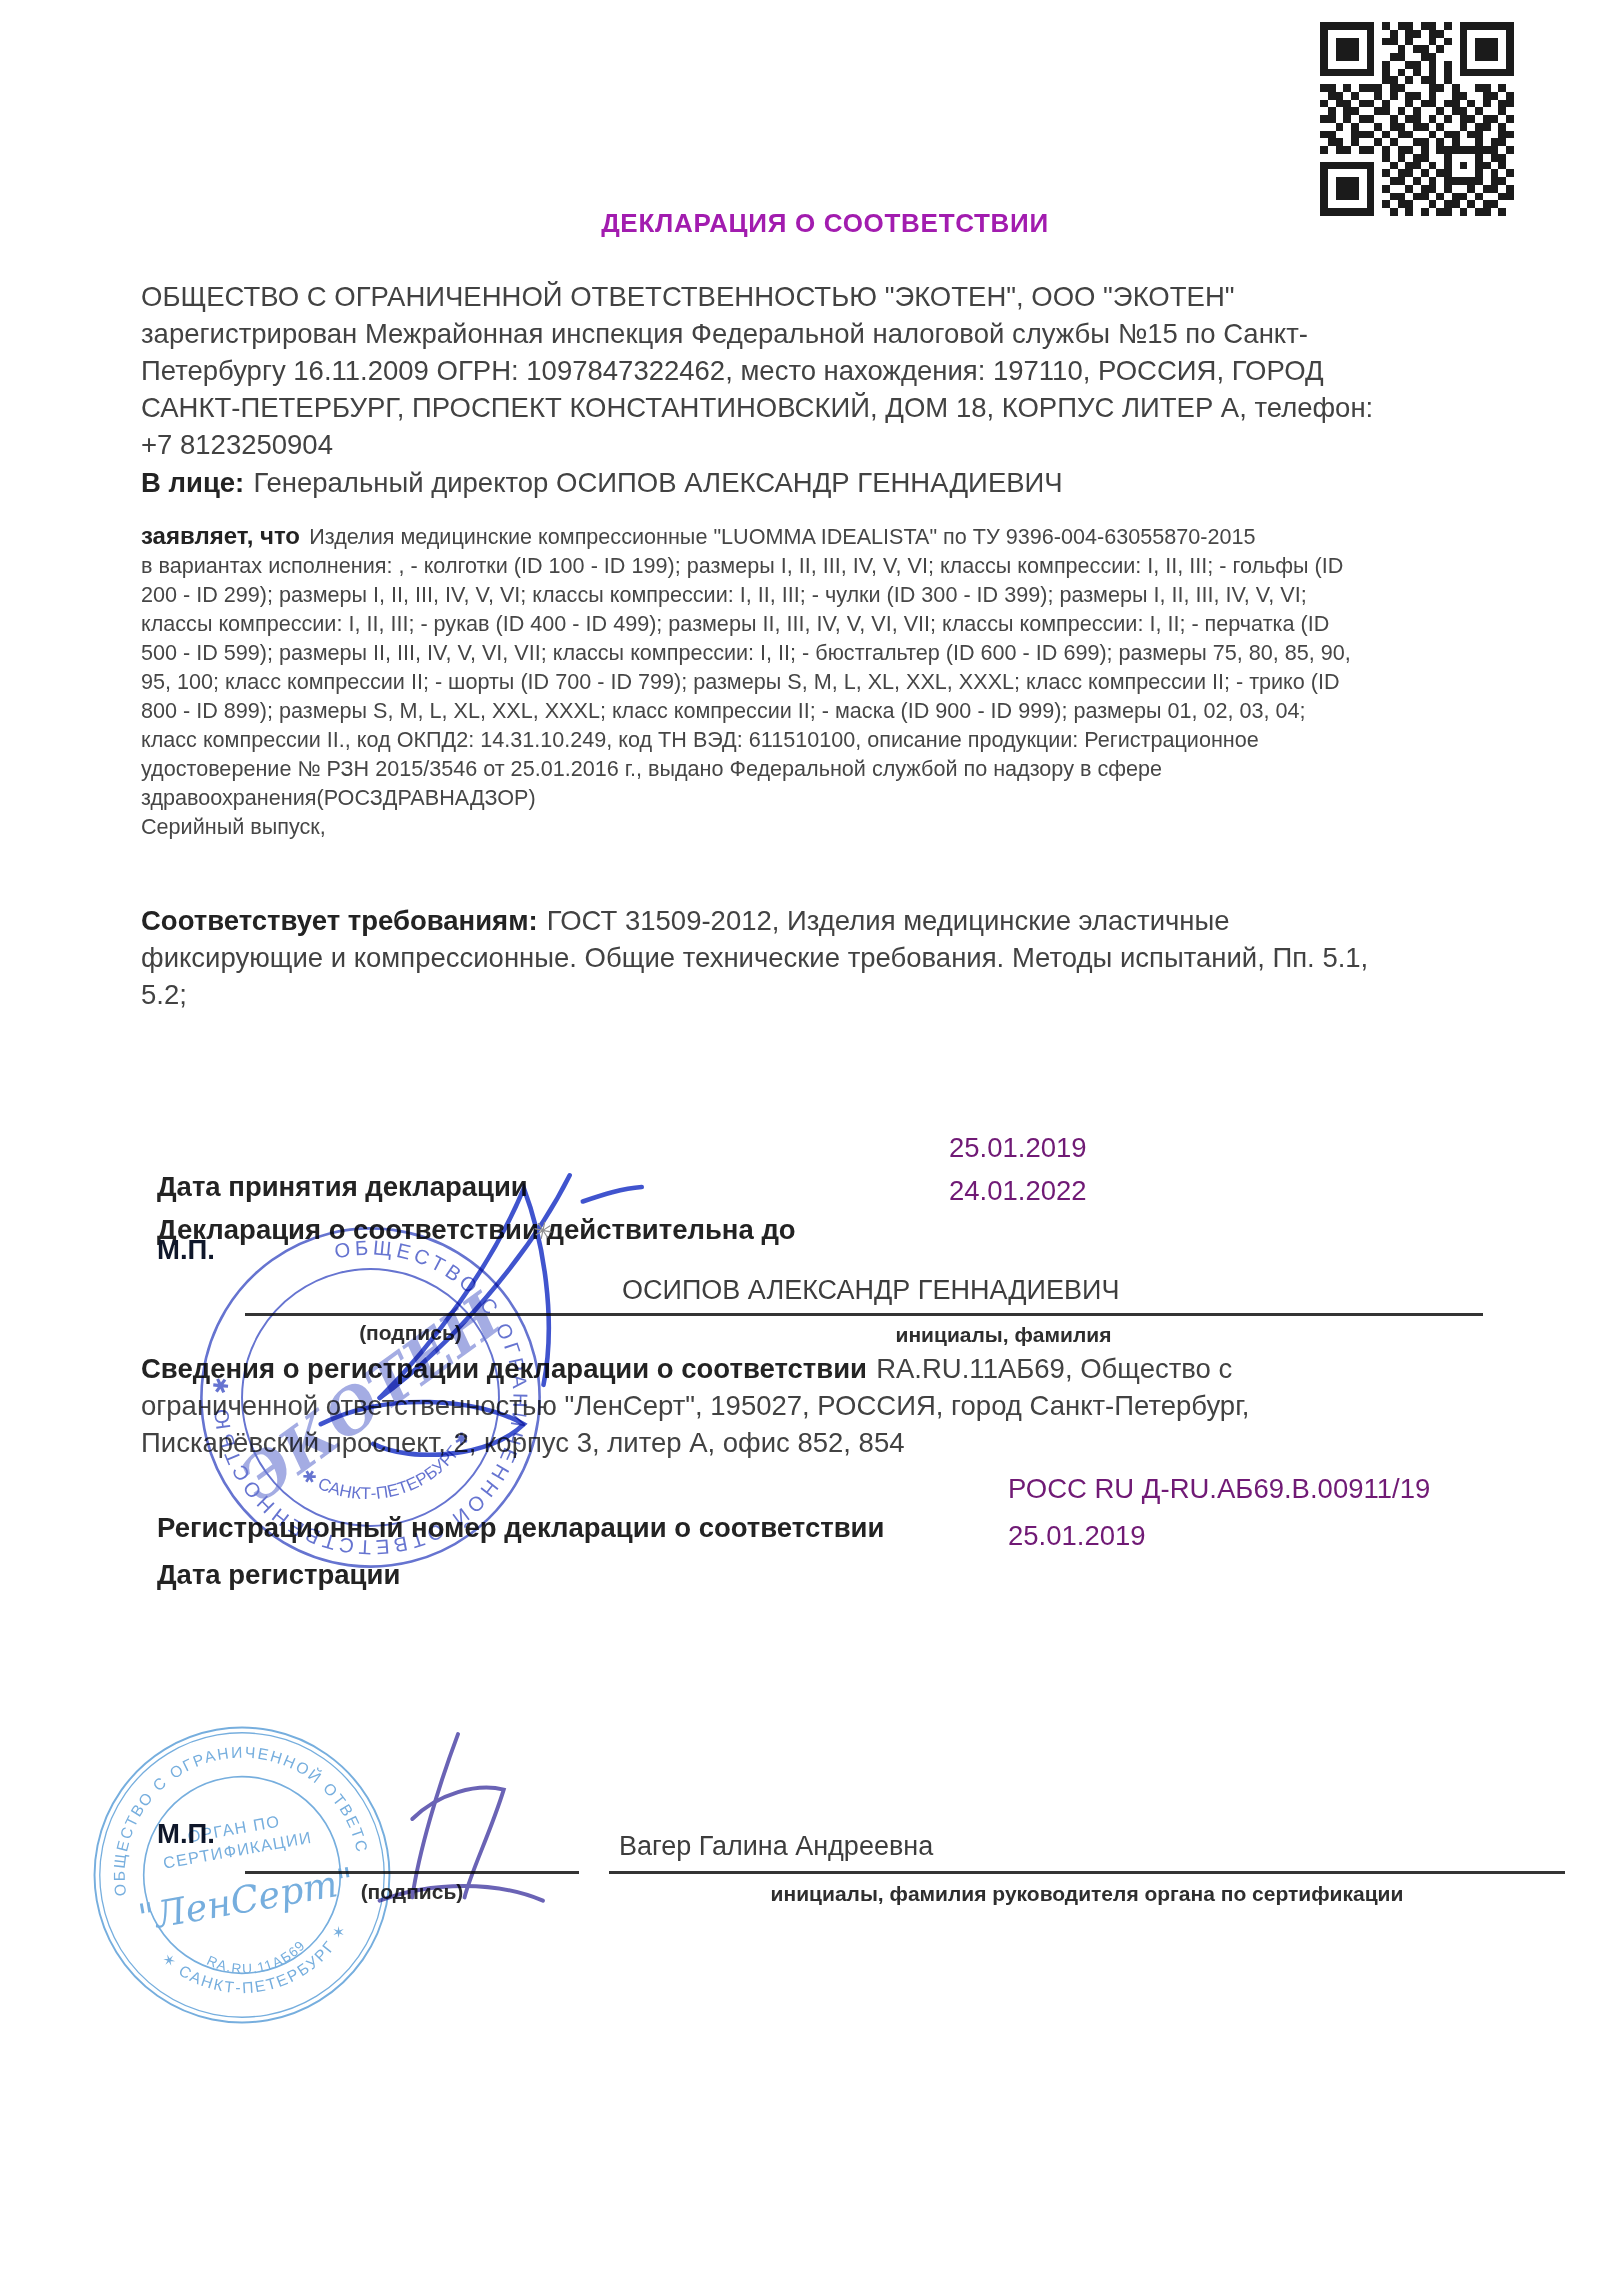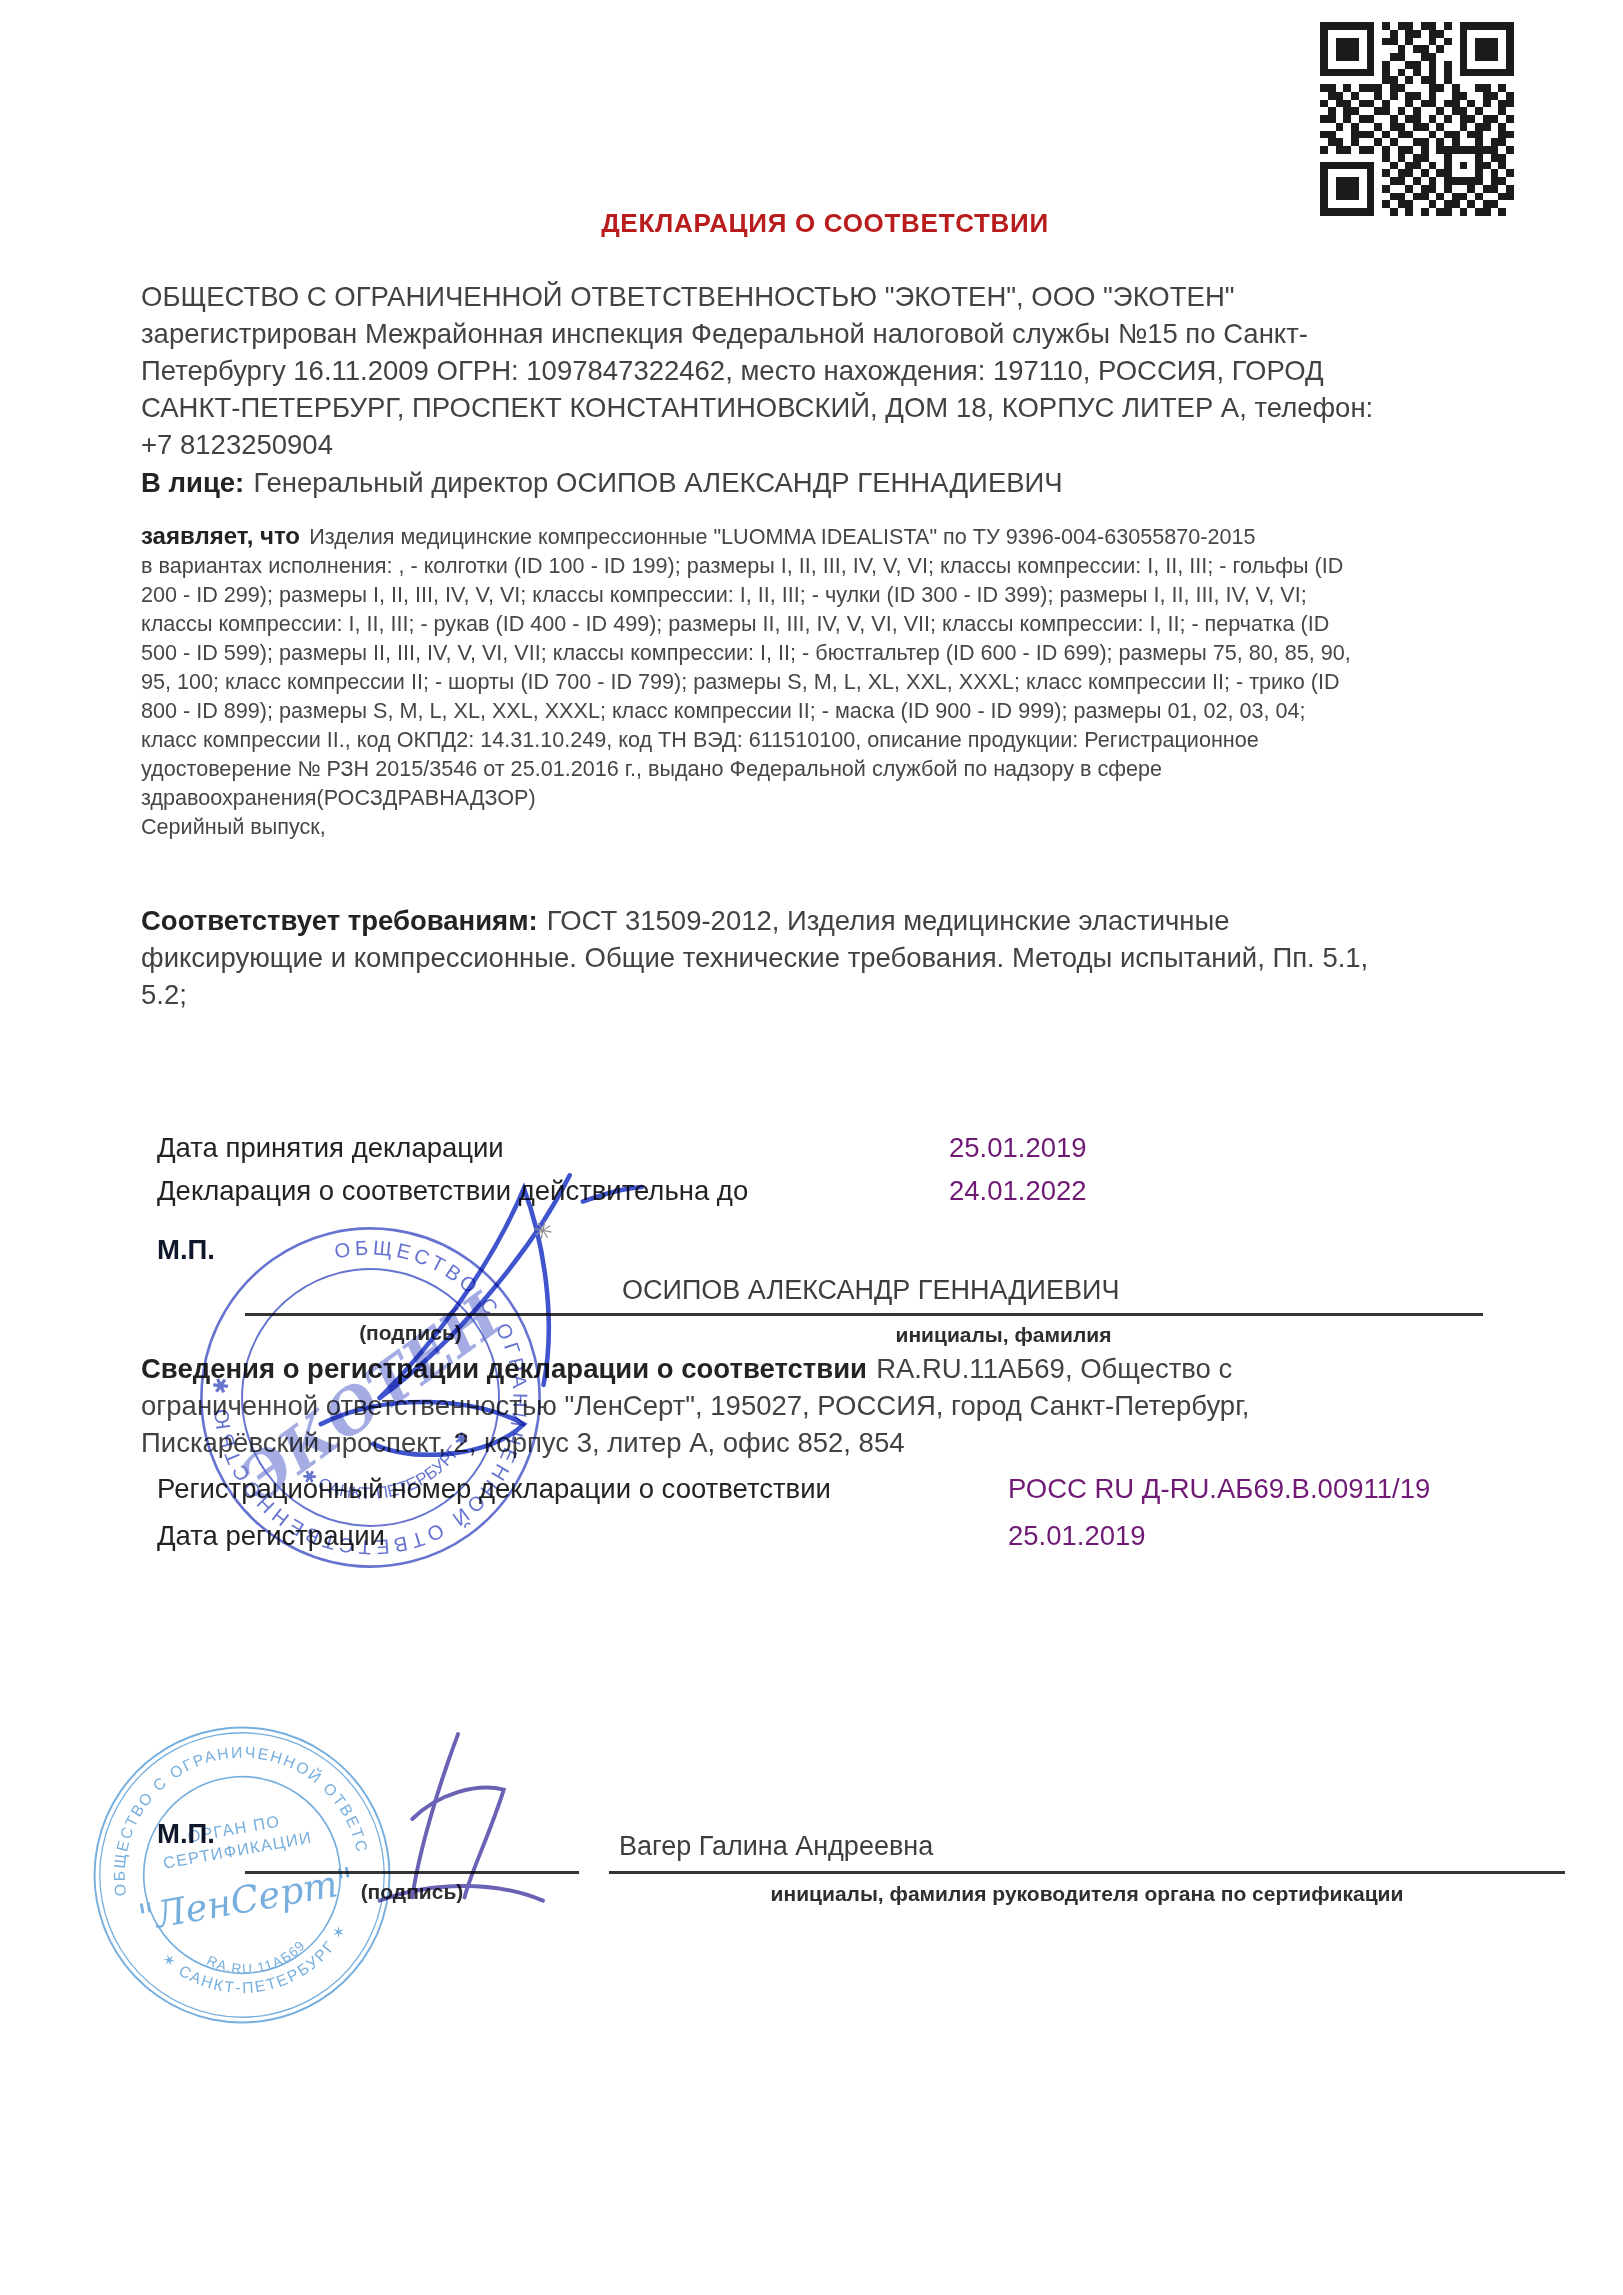--- a/index.html
+++ b/index.html
@@ -8,34 +8,34 @@
     width:1624px;height:2295px;
     background:#ffffff;
     font-family:"Liberation Sans", sans-serif;
     color:#3f3f3f;
     overflow:hidden;
   }
   .abs{position:absolute;}
   .title{
     left:141px;top:208px;width:1368px;
     text-align:center;
-    font-size:26px;font-weight:bold;color:#b91c1c;
+    font-size:26px;font-weight:bold;color:#a21caf;
     letter-spacing:0.7px;margin:0;
   }
   .big{font-size:27.5px;line-height:37px;white-space:pre;margin:0;color:#424242;}
   .small{font-size:21.6px;line-height:29px;white-space:pre;margin:0;color:#464646;}
   .b{font-weight:bold;color:#232323;}
   .declares{font-size:24px;}
   .lbl-gap{margin-right:9.2px;}
   .company{left:141px;top:278px;}
   .in-person{left:141px;top:464px;}
   .small-block{left:141px;top:521px;}
   .conform{left:141px;top:902px;}
   .basis{left:141px;top:1017px;}
-  .row-label{position:absolute;left:157px;font-size:27.5px;font-weight:normal;color:#232323;white-space:pre;}
+  .row-label{position:absolute;left:157px;font-size:27.5px;font-weight:bold;color:#232323;white-space:pre;margin-top:39px;}
   .row-value{position:absolute;font-size:27.5px;color:#701a75;white-space:pre;}
   .mp{position:absolute;left:157px;font-size:27.5px;font-weight:bold;color:#0f172a;}
   .rule{position:absolute;height:2.6px;background:#343434;}
   .sig-name{position:absolute;font-size:27px;color:#3d3d3d;white-space:pre;}
   .caption{position:absolute;text-align:center;font-size:21px;font-weight:bold;color:#2e2e2e;}
   .reg-info{left:141px;top:1350px;}
   .stamp{position:absolute;mix-blend-mode:multiply;}
   .sig{position:absolute;mix-blend-mode:multiply;}
   .artifact{position:absolute;left:533px;top:1217px;font-size:23.6px;color:#8f8f8f;transform:rotate(12deg);}
   #qr-svg{position:absolute;left:1320px;top:22px;width:194px;height:194px;shape-rendering:crispEdges;}

